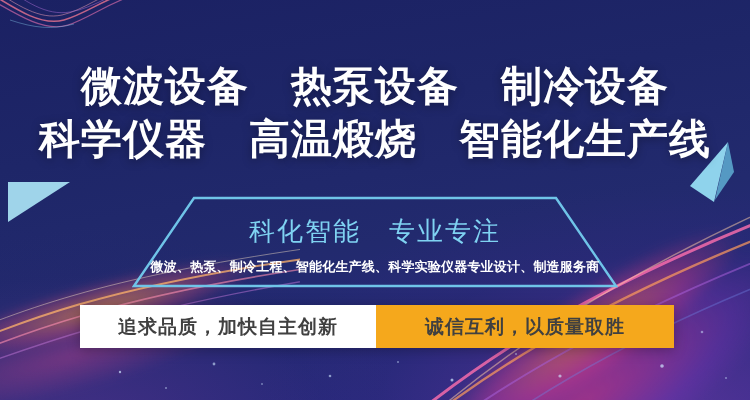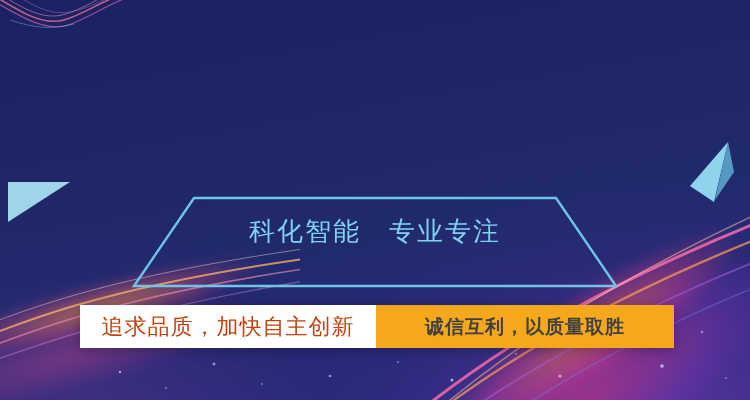--- a/index.html
+++ b/index.html
@@ -102,22 +102,22 @@
   .ribbon {
     position:absolute; left:80px; top:305px;
     width:594px; height:43px;
     display:flex; z-index:7;
     box-shadow:0 2px 12px rgba(0,0,0,.28);
   }
   .ribbon-left {
     flex:0 0 296px;
     background:#ffffff;
     display:flex; align-items:center; justify-content:center;
-    color:#c2410c;
-    font-size:22px; font-weight:400; letter-spacing:1px;
+    color:#404040;
+    font-size:19px; font-weight:700; letter-spacing:1px;
   }
   .ribbon-right {
     flex:1;
     background:#f5a81c;
     display:flex; align-items:center; justify-content:center;
     color:#404040;
     font-size:19px; font-weight:700; letter-spacing:1px;
   }
 </style>
 </head>
@@ -170,26 +170,31 @@
       </g>
     </svg>
   </div>
 
   <div class="arrow-left"></div>
   <svg class="arrow-right" viewBox="0 0 46 66">
     <polygon points="40,0 26,60 2,44" fill="#8fd3ec"></polygon>
     <polygon points="40,0 46,30 27,58" fill="#67bfe0" opacity=".75"></polygon>
   </svg>
 
+  <div class="headline">
+    <span class="line1">微波设备　热泵设备　制冷设备</span>
+    <span class="line2">科学仪器　高温煅烧　智能化生产线</span>
+  </div>
 
   <div class="mid-wrap">
     <svg class="trapezoid" viewBox="0 0 486 92" preserveAspectRatio="none">
       <polygon points="62,2 424,2 484,90 2,90" fill="none" stroke="#6fc4e8" stroke-width="2.4"></polygon>
     </svg>
     <div class="mid-cn">科化智能　专业专注</div>
+    <div class="mid-sub">微波、热泵、制冷工程、智能化生产线、科学实验仪器专业设计、制造服务商</div>
   </div>
 
   <div class="ribbon">
     <div class="ribbon-left">追求品质，加快自主创新</div>
     <div class="ribbon-right">诚信互利，以质量取胜</div>
   </div>
 
 </div>
 
 </body></html>

